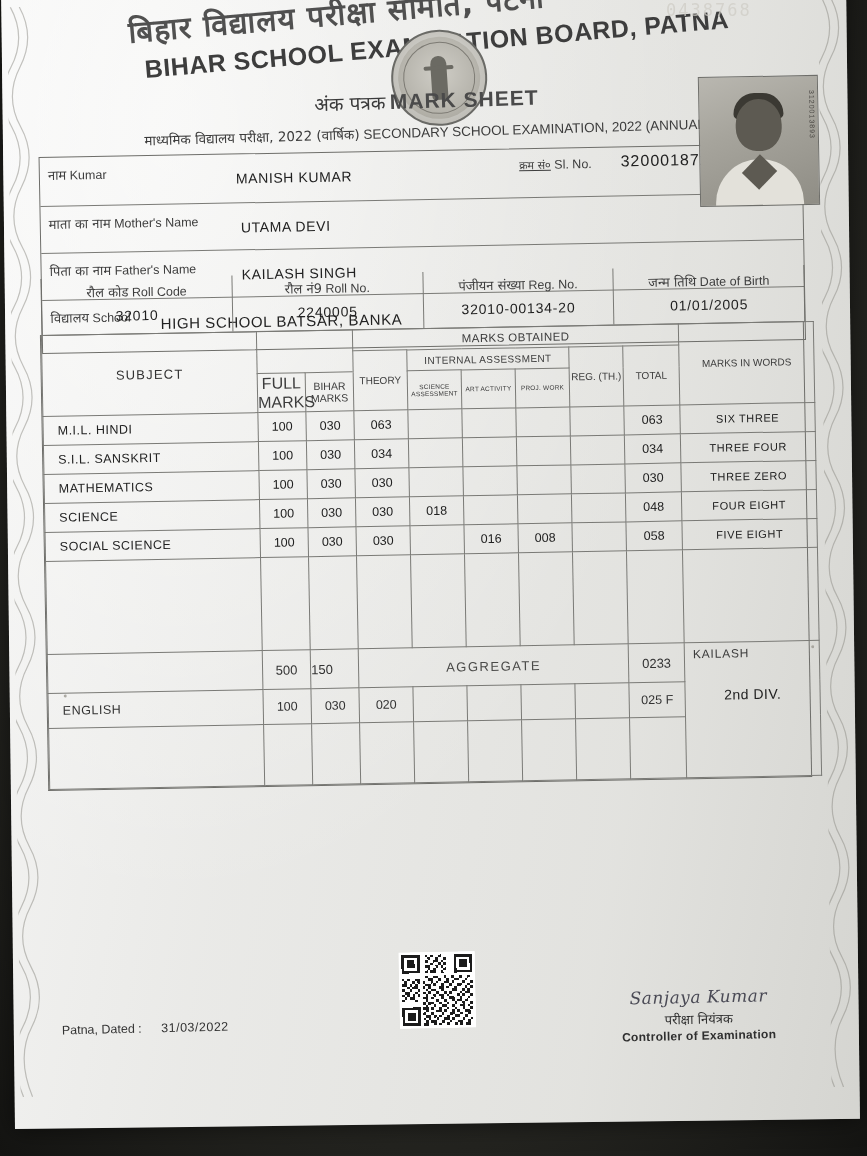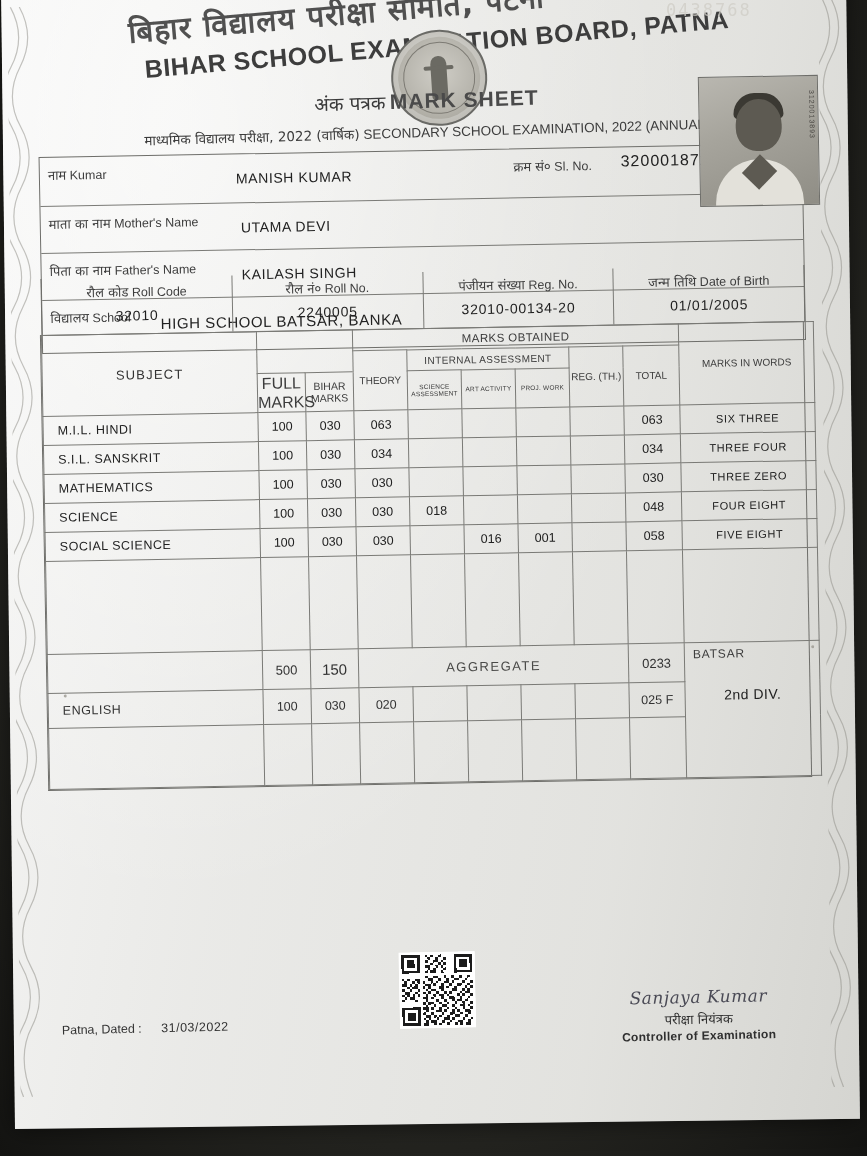--- a/index.html
+++ b/index.html
@@ -201,21 +201,21 @@
   #row-name { height: 48px; }
   #row-school { height: 52px; }
 
   #slno-label {
     position: absolute;
     right: 210px; top: 8px;
     font-size: 12.5px;
     color: #3d3d3d;
     white-space: nowrap;
   }
-  #slno-label .hi { font-family: "DejaVu Sans", sans-serif; font-size: 13px; }
+  #slno-label .hi { font-family: "DejaVu Sans", sans-serif; font-size: 11px; text-decoration: underline; }
   #slno-value {
     position: absolute;
     right: 92px; top: 5px;
     font-size: 16px;
     letter-spacing: 1px;
     color: #1f1f1f;
   }
 
   
   #photo {
@@ -544,21 +544,21 @@
       <div id="rollbox">
         <div class="rollcell">
           <div class="rl">
             <span class="hi">रौल कोड</span>
             <span>Roll Code</span>
           </div>
           <div class="rv">32010</div>
         </div>
         <div class="rollcell">
           <div class="rl">
-            <span class="hi">रौल नं०</span>
+            <span class="hi">रौल नं9</span>
             <span>Roll No.</span>
           </div>
           <div class="rv">2240005</div>
         </div>
         <div class="rollcell">
           <div class="rl">
             <span class="hi">पंजीयन संख्या</span>
             <span>Reg. No.</span>
           </div>
           <div class="rv">32010-00134-20</div>
@@ -656,21 +656,21 @@
             <td>048</td>
             <td class="words">FOUR EIGHT</td>
           </tr>
           <tr class="srow">
             <td class="subj">SOCIAL SCIENCE</td>
             <td>100</td>
             <td>030</td>
             <td>030</td>
             <td></td>
             <td>016</td>
-            <td>001</td>
+            <td>008</td>
             <td></td>
             <td>058</td>
             <td class="words">FIVE EIGHT</td>
           </tr>
 
           <tr class="tall-blank">
             <td></td>
             <td></td>
             <td></td>
             <td></td>
@@ -678,25 +678,25 @@
             <td></td>
             <td></td>
             <td></td>
             <td></td>
             <td></td>
           </tr>
 
           <tr class="agg-row">
             <td></td>
             <td style="text-align:center;font-size:13px">500</td>
-            <td style="text-align:center;font-size:15px">150</td>
+            <td style="font-size:13px">150</td>
             <td colspan="5" class="agg-label">AGGREGATE</td>
             <td style="text-align:center;font-size:13px">0233</td>
             <td rowspan="3" class="result-cell">
-              <span class="res-label">BATSAR</span>
+              <span class="res-label">KAILASH</span>
               <div style="position:absolute;left:0;right:0;top:44px;text-align:center">
                 <span class="res-value">2nd DIV.</span>
               </div>
             </td>
           </tr>
 
           <tr class="eng-row">
             <td class="subj">ENGLISH</td>
             <td>100</td>
             <td>030</td>

